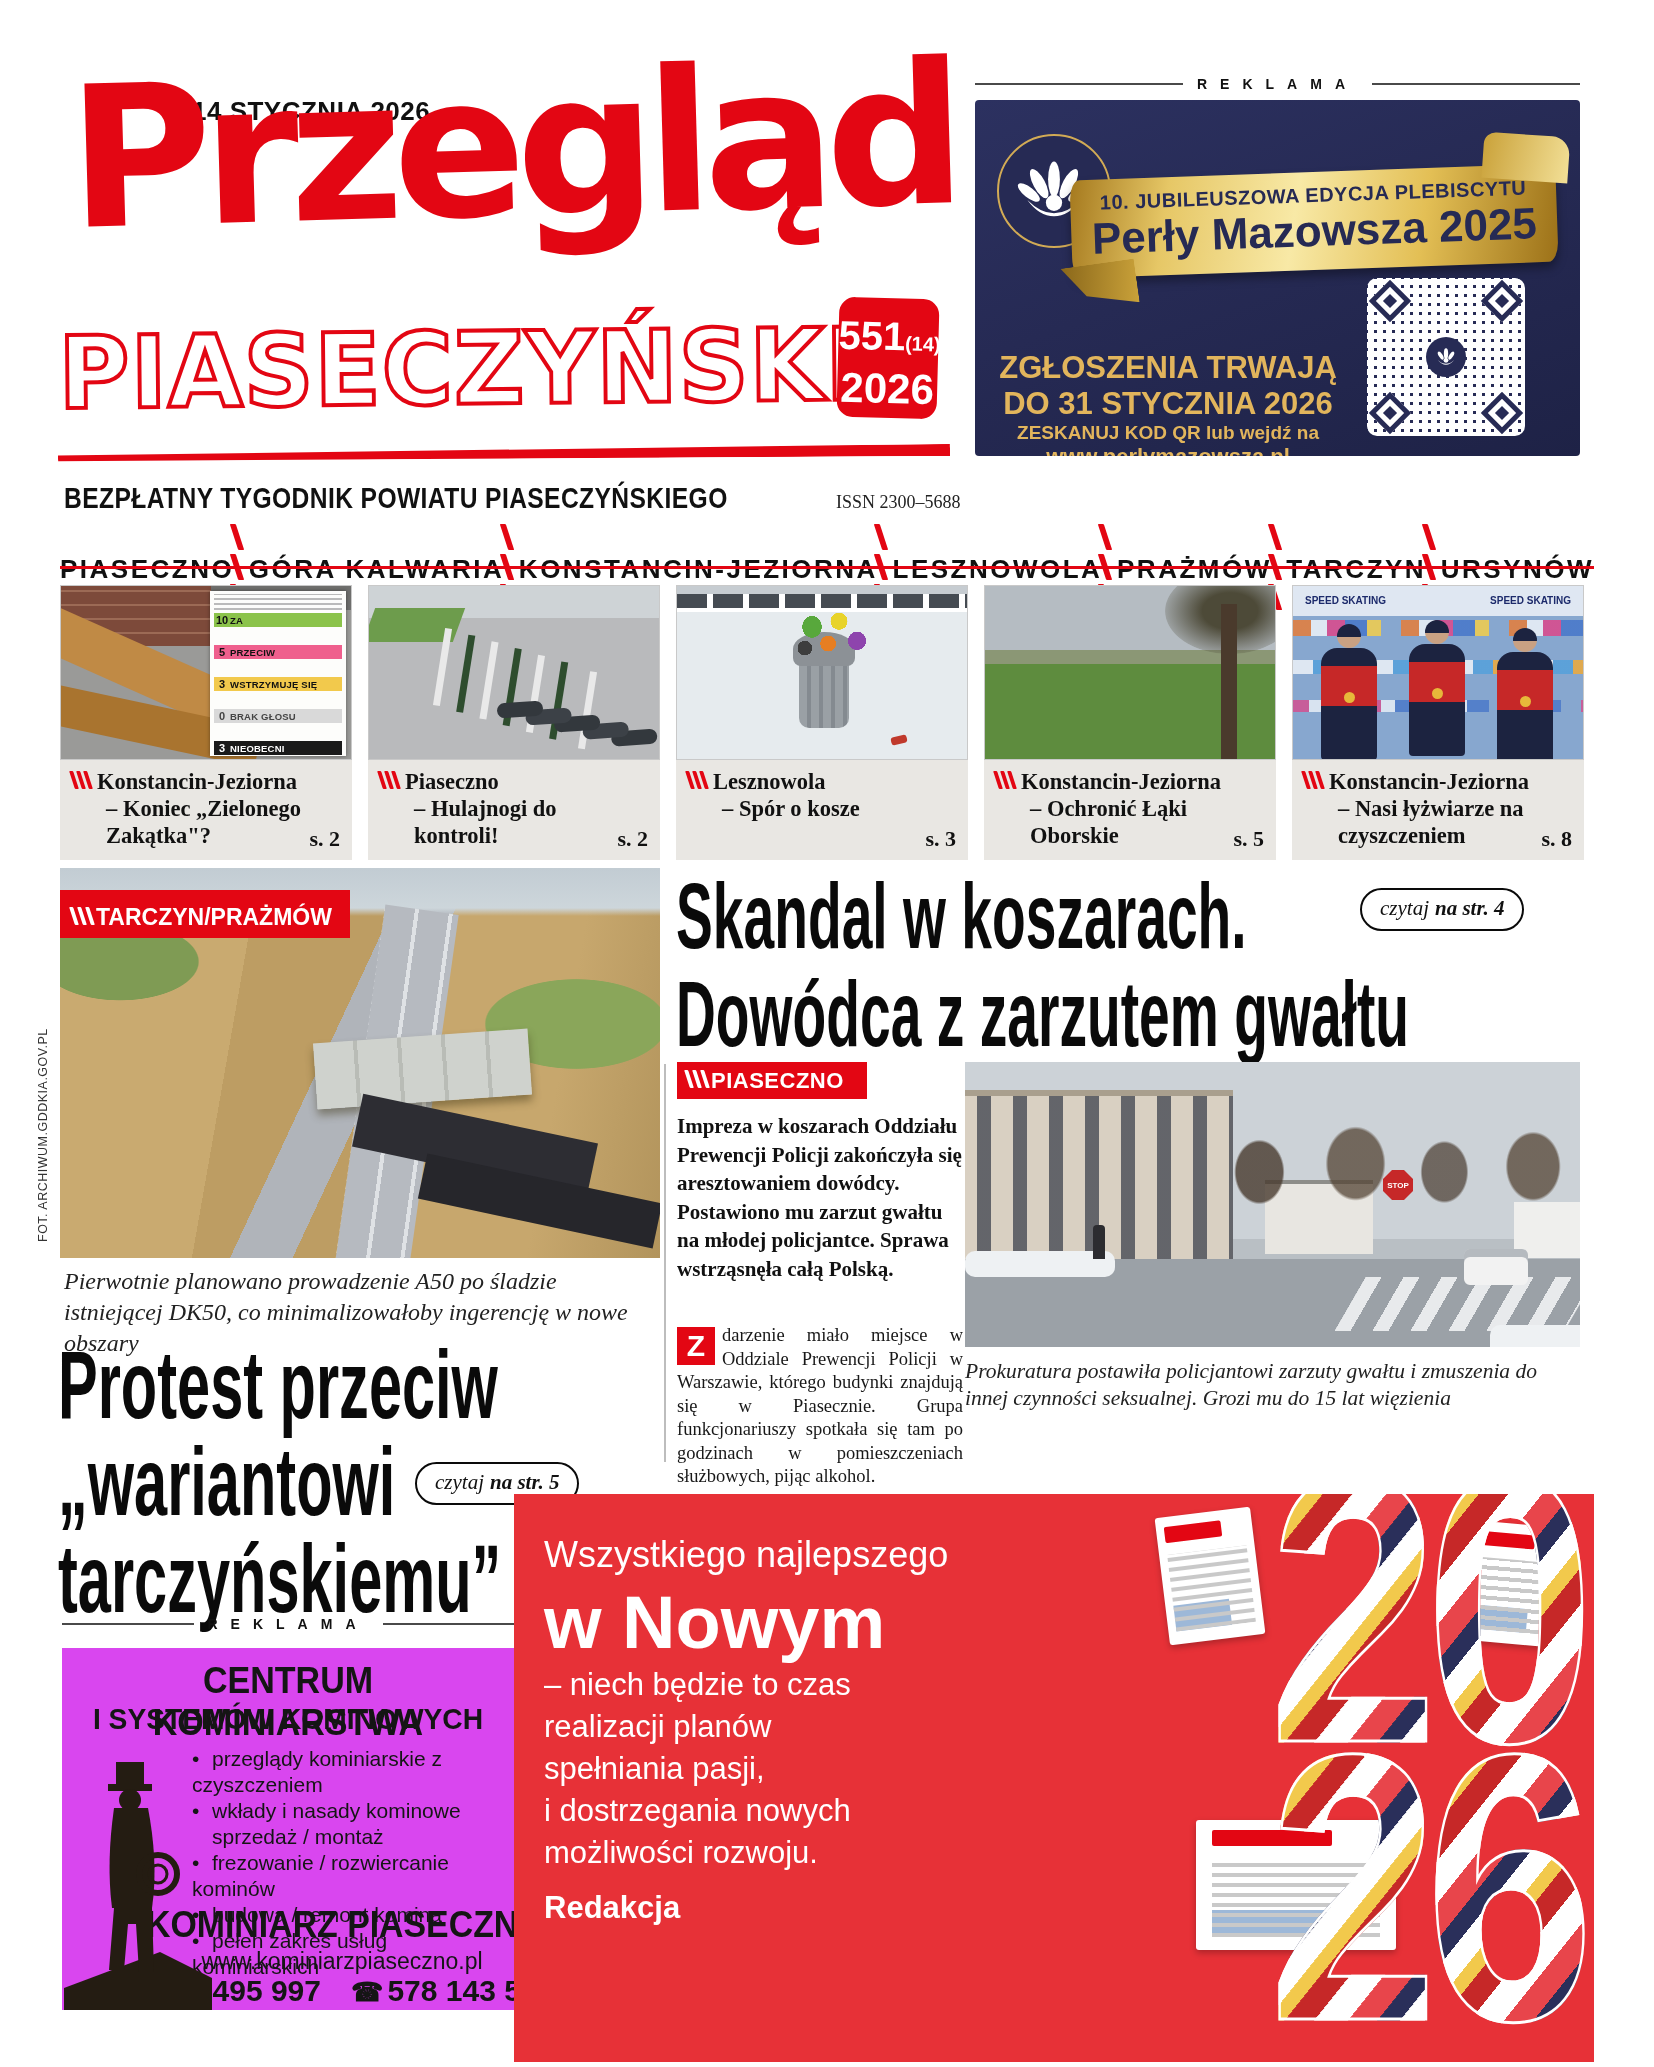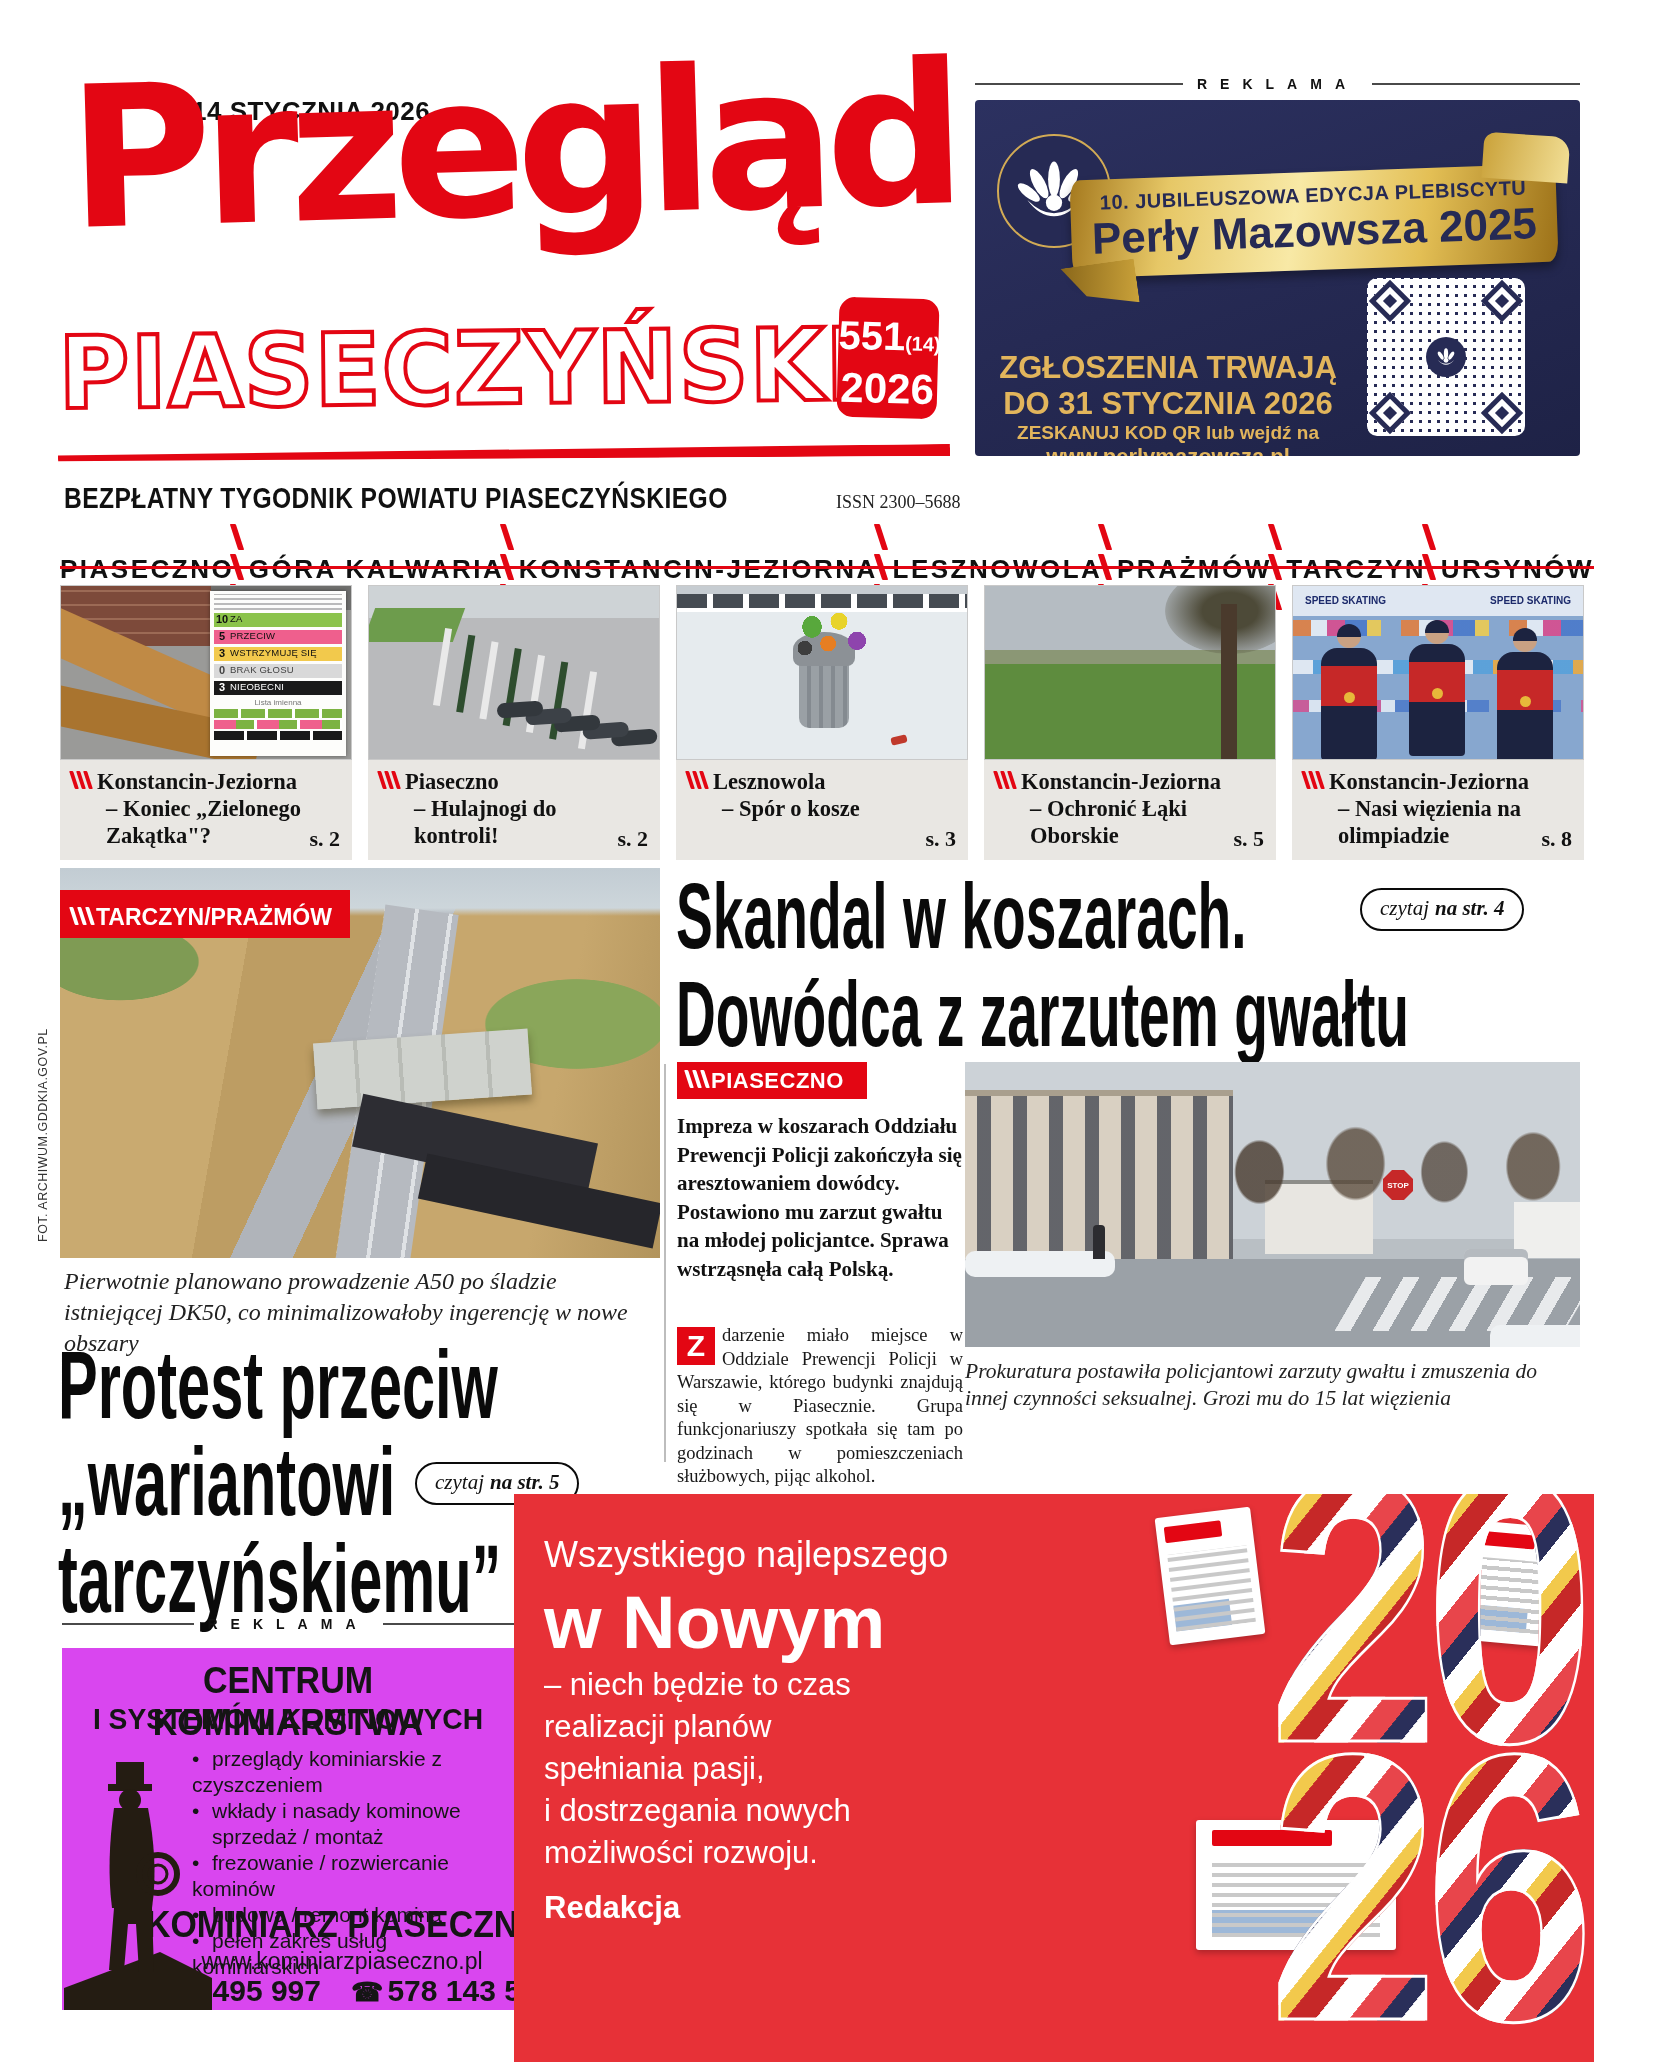--- a/index.html
+++ b/index.html
@@ -83,21 +83,21 @@
 
 
 .ph-council{background:linear-gradient(180deg,#6f6f6d 0 14%,#9a9a98 14% 100%)}
 .c-bricks{position:absolute;left:0;top:0;width:150px;height:60px;
   background:repeating-linear-gradient(0deg,#7d4a3a 0 12px,#9c6a55 12px 14px)}
 .c-desk1{position:absolute;left:-20px;top:60px;width:200px;height:46px;background:#c08a45;transform:rotate(24deg)}
 .c-desk2{position:absolute;left:-30px;top:118px;width:230px;height:40px;background:#a9742f;transform:rotate(12deg)}
 .vote-panel{position:absolute;right:5px;top:5px;width:136px;height:165px;background:#fdfdfb;padding:3px 4px;
   box-shadow:0 0 4px rgba(0,0,0,.4)}
 .vp-head{height:16px;margin-bottom:3px;background:repeating-linear-gradient(0deg,#bbb 0 2px,transparent 2px 5px)}
-.vp-row{display:flex;height:14px;margin-bottom:3px;font-weight:normal}
+.vp-row{display:flex;align-items:center;height:14px;margin-bottom:18px;font-weight:bold}
 .vp-row b{width:16px;font-size:11px;text-align:center}
 .vp-row span{font-size:9.5px;letter-spacing:.2px}
 .vp-list{font-size:8px;color:#777;text-align:center;margin:2px 0}
 .vp-chips{height:32px;background:
   repeating-linear-gradient(90deg,#7cb342 0 24px,#fff 24px 27px) 0 0/100% 9px no-repeat,
   repeating-linear-gradient(90deg,#ef5f8d 0 22px,#7cb342 22px 40px,#fff 40px 43px) 0 11px/100% 9px no-repeat,
   repeating-linear-gradient(90deg,#1a1a1a 0 30px,#fff 30px 33px) 0 22px/100% 9px no-repeat}
 
 .ph-scooters{background:linear-gradient(180deg,#ced3d6 0 32px,#b9babc 32px 100%)}
 .sc-grass{position:absolute;left:0;top:22px;width:90px;height:34px;background:#6d9c4c;transform:skewX(-20deg)}
@@ -407,21 +407,21 @@
         <span>SPEED SKATING</span>
         <span>SPEED SKATING</span>
       </div>
       <div class="sk-chips"></div>
       <div class="athlete at1"></div>
       <div class="athlete at2"></div>
       <div class="athlete at3"></div>
     </div>
     <div class="card-cap">
       <span class="tslash"><i></i><i></i><i></i></span><span class="cap-loc">Konstancin-Jeziorna</span>
-      <span class="cap-title">– Nasi więzienia na olimpiadzie</span>
+      <span class="cap-title">– Nasi łyżwiarze na czyszczeniem</span>
       <span class="cap-page">s. 8</span>
     </div>
   </div>
 
   <div class="abs photo-aerial">
     <div class="a-roadv"></div>
     <div class="a-bridge"></div>
     <div class="a-dark1"></div>
     <div class="a-dark2"></div>
     <div class="photo-label">

